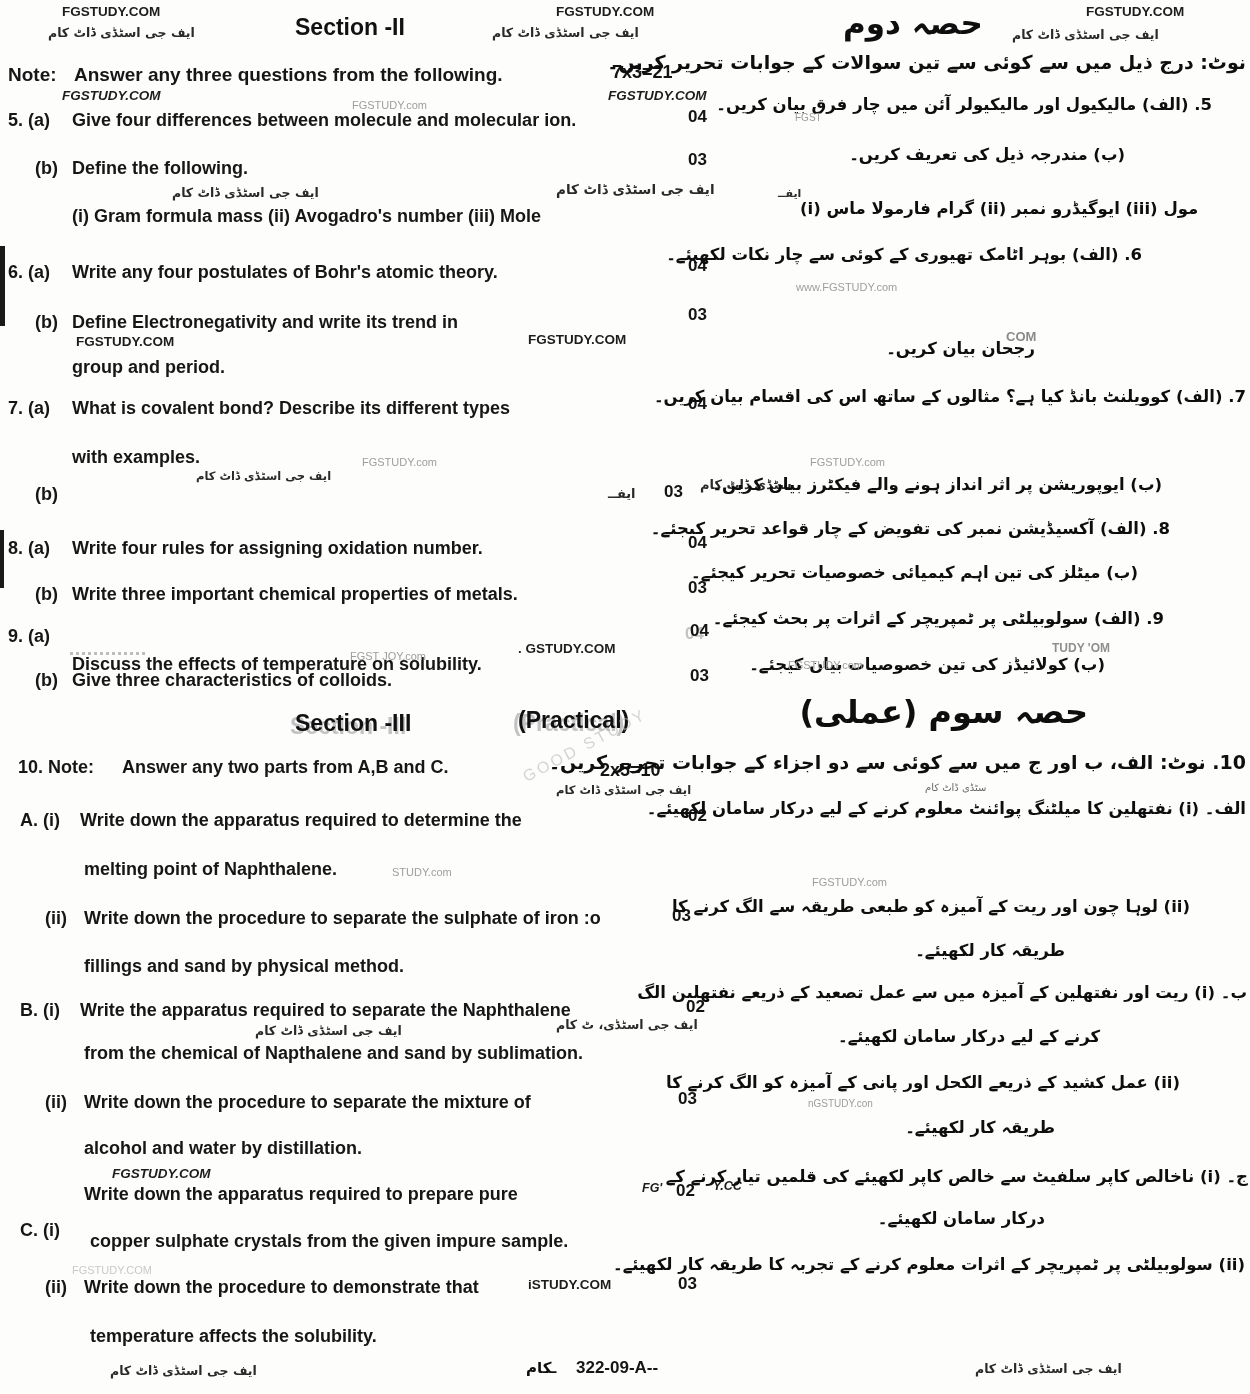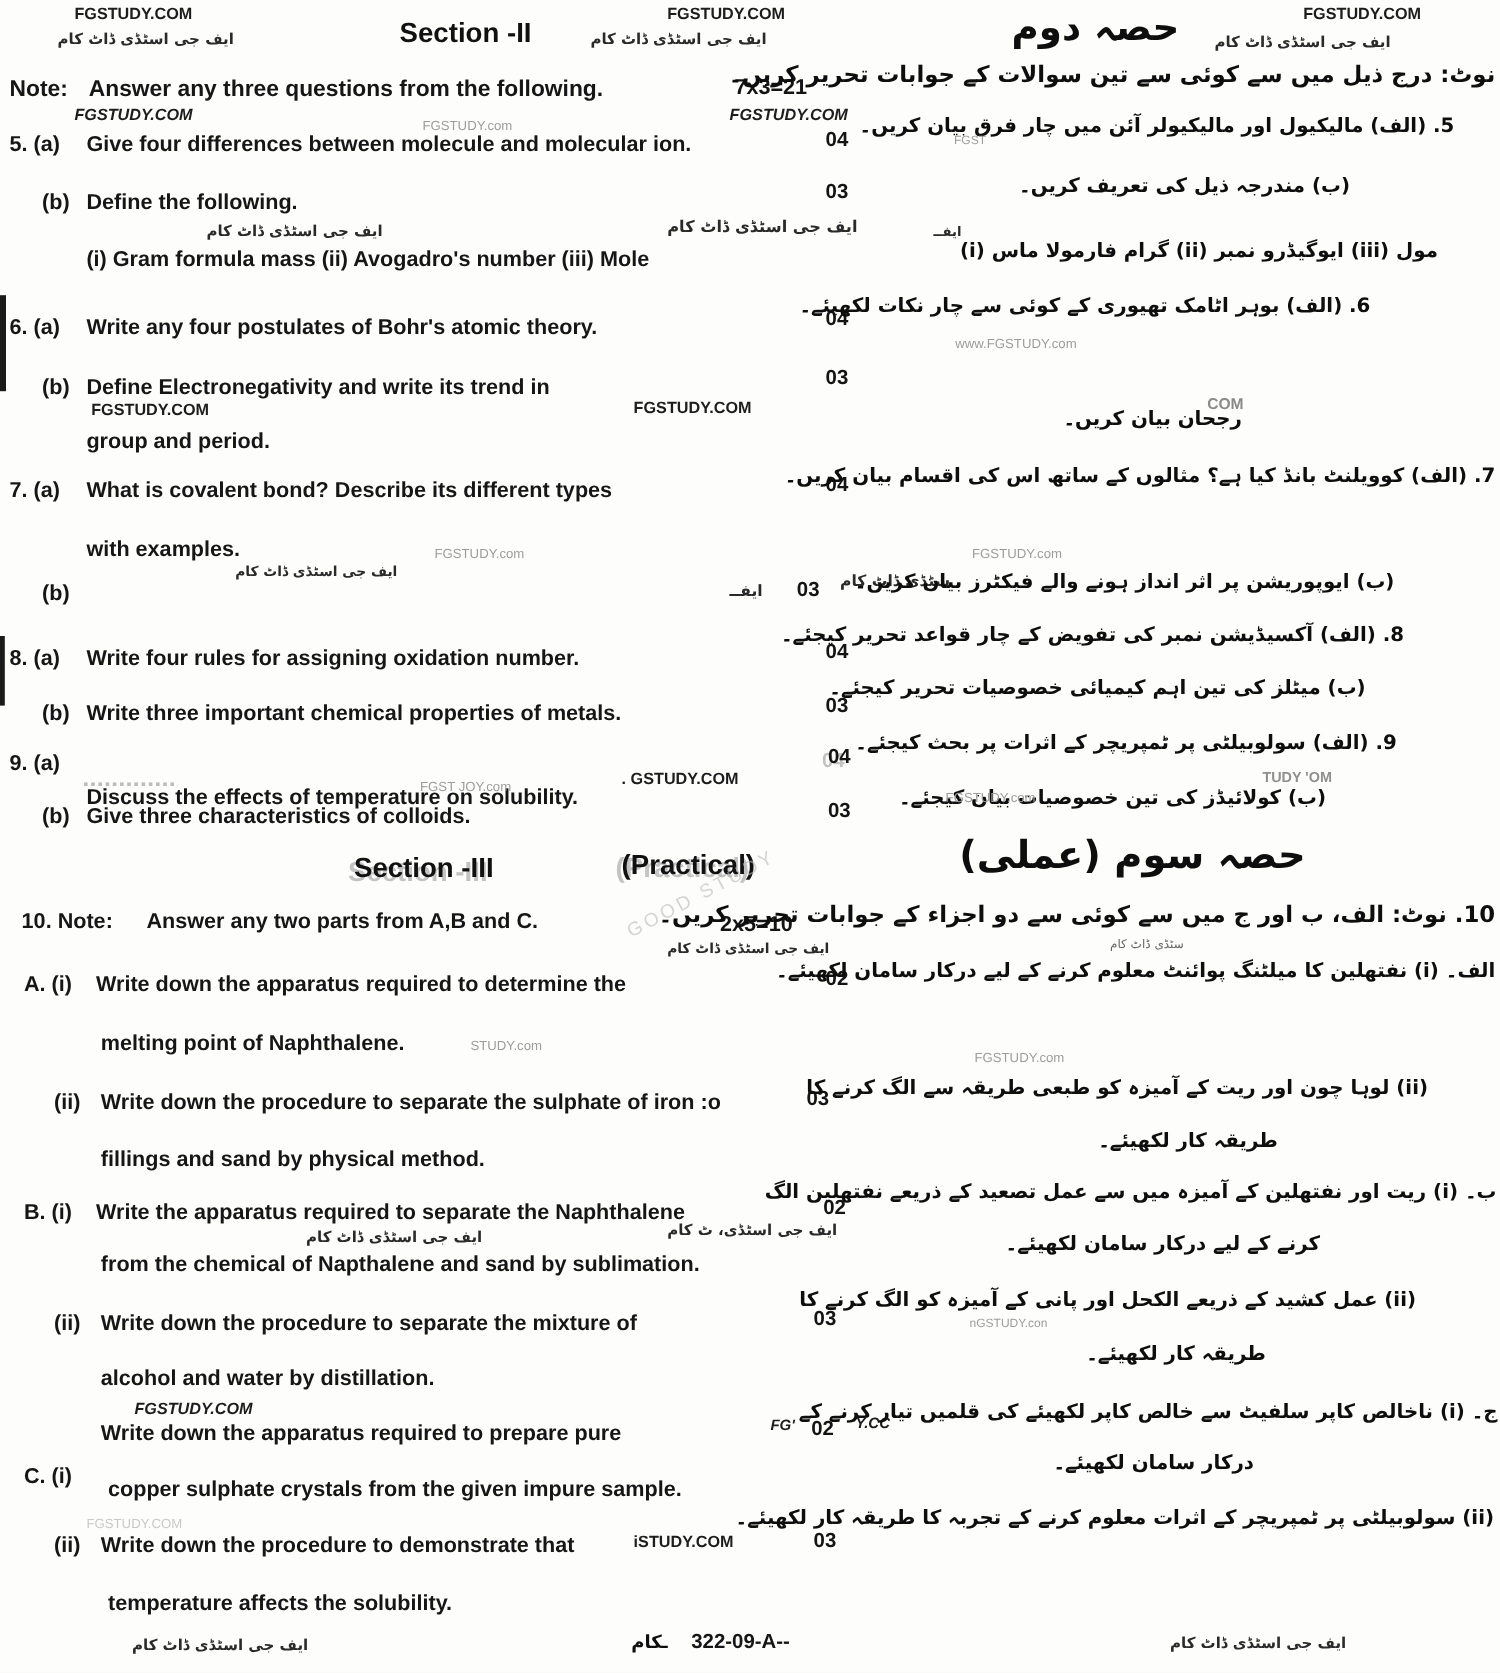--- a/index.html
+++ b/index.html
@@ -33,21 +33,21 @@
   <div class="edge-smudge" style="left:0;top:530px;width:4px;height:58px;"></div>
   <div class="dotline" style="left:70px;top:652px;width:75px;"></div>
 
   <div class="t wm-dark" style="left:62px;top:4px;">FGSTUDY.COM</div>
   <div class="t wm-urdu" style="left:48px;top:26px;">ایف جی اسٹڈی ڈاٹ کام</div>
   <div class="t wm-dark" style="left:556px;top:4px;">FGSTUDY.COM</div>
   <div class="t wm-urdu" style="left:492px;top:26px;">ایف جی اسٹڈی ڈاٹ کام</div>
   <div class="t wm-dark" style="left:1086px;top:4px;">FGSTUDY.COM</div>
   <div class="t wm-urdu" style="left:1012px;top:28px;">ایف جی اسٹڈی ڈاٹ کام</div>
 
-  <div class="t en sec-title" style="left:295px;top:14px;margin-left:38px;">Section -II</div>
+  <div class="t en sec-title" style="left:295px;top:14px;">Section -II</div>
   <div class="t ur ur-big" style="left:843px;top:6px;">حصہ دوم</div>
 
   <div class="t en en-note" style="left:8px;top:64px;">Note:</div>
   <div class="t en en-note" style="left:74px;top:64px;">Answer any three questions from the following.</div>
   <div class="t marks" style="left:612px;top:62px;font-size:18px;">7x3=21</div>
 
   <div class="t wm-dark wm-italic" style="left:62px;top:88px;">FGSTUDY.COM</div>
   <div class="t wm-dark wm-italic" style="left:608px;top:88px;">FGSTUDY.COM</div>
   <div class="t wm" style="left:352px;top:99px;">FGSTUDY.com</div>
 

